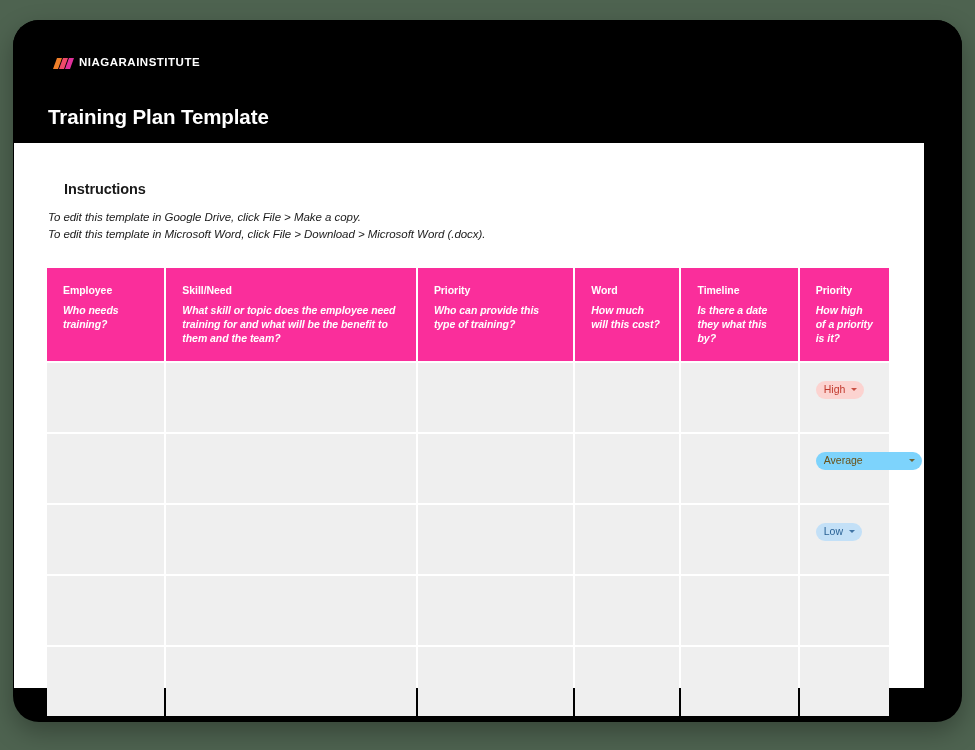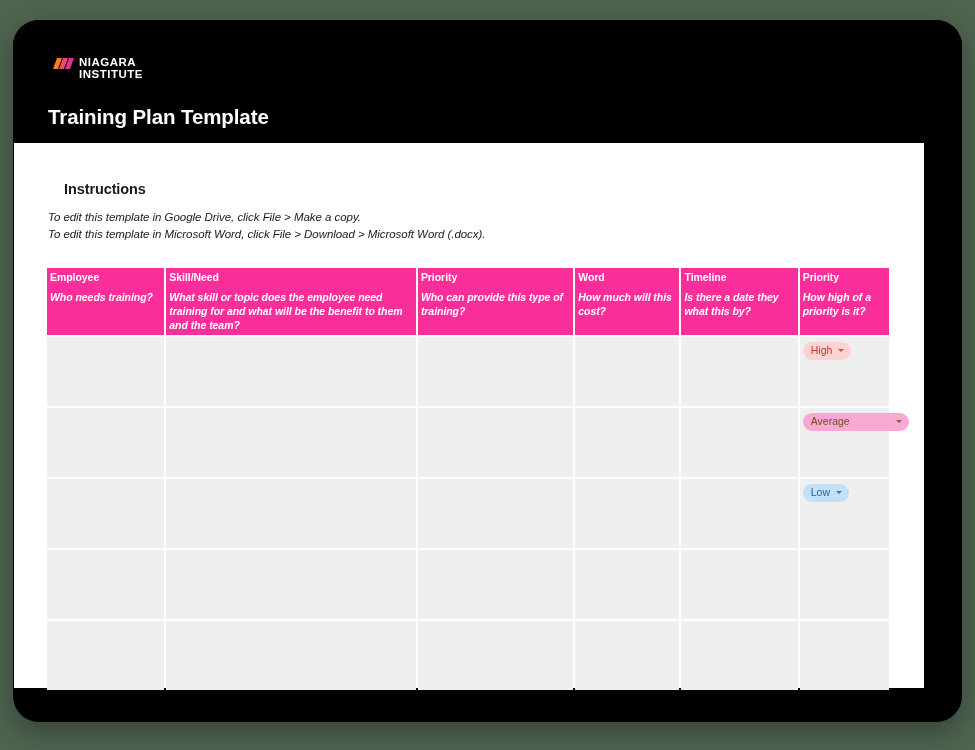--- a/index.html
+++ b/index.html
@@ -45,22 +45,23 @@
     display: flex;
     align-items: flex-start;
   }
   #brand-mark {
     display: block;
     margin-right: 4px;
     margin-top: 1px;
   }
   #brand-wordmark {
     display: flex;
-    flex-direction: column;
+    flex-direction: row;
     line-height: 1.02;
+    align-items: flex-end;
   }
   .brand-line {
     color: #ffffff;
     font-family: "Liberation Sans", sans-serif;
     font-size: 11.5px;
     font-weight: bold;
     letter-spacing: 0.5px;
   }
 
   #page-title {
@@ -113,21 +114,21 @@
     position: absolute;
     left: 31px;
     top: 123px;
     width: 846px;
     border-collapse: separate;
     border-spacing: 2px;
     table-layout: fixed;
   }
   #plan-table th,
   #plan-table td {
-    padding: 3px;
+    padding: 16px;
     vertical-align: top;
   }
 
   th.col-head {
     background: #fa2e9b;
     padding: 9px 9px 12px 9px;
     text-align: left;
     height: 58px;
     box-sizing: border-box;
   }
@@ -175,21 +176,21 @@
     display: inline-block;
     margin-left: 6px;
     width: 0;
     height: 0;
     border-left: 3.2px solid transparent;
     border-right: 3.2px solid transparent;
     border-top: 3.8px solid currentColor;
     opacity: 0.85;
   }
   .chip-high    { background: #fcd3d0; color: #c0382c; }
-  .chip-average { background: #f9a8d4; color: #6b5116; gap: 40px; }
+  .chip-average { background: #7dd3fc; color: #6b5116; gap: 40px; }
   .chip-low     { background: #c3e0f7; color: #2a6296; justify-content: space-between; }
 
   
   col.c-employee { width: 117px; }
   col.c-skill    { width: 249px; }
   col.c-provider { width: 155px; }
   col.c-cost     { width: 104px; }
   col.c-timeline { width: 116px; }
   col.c-priority { width: 89px; }
 </style>

